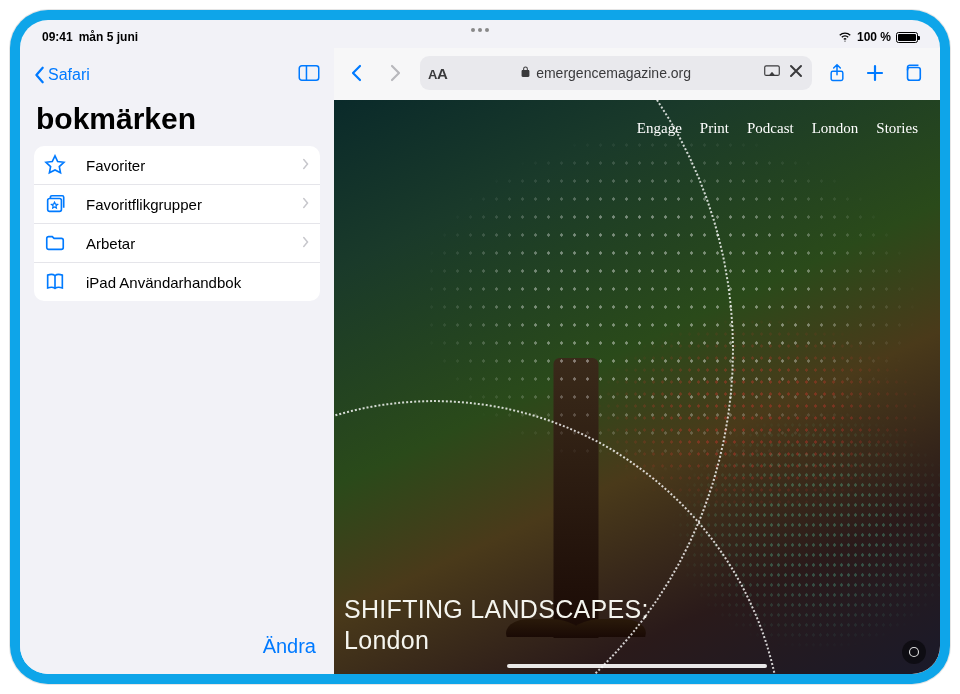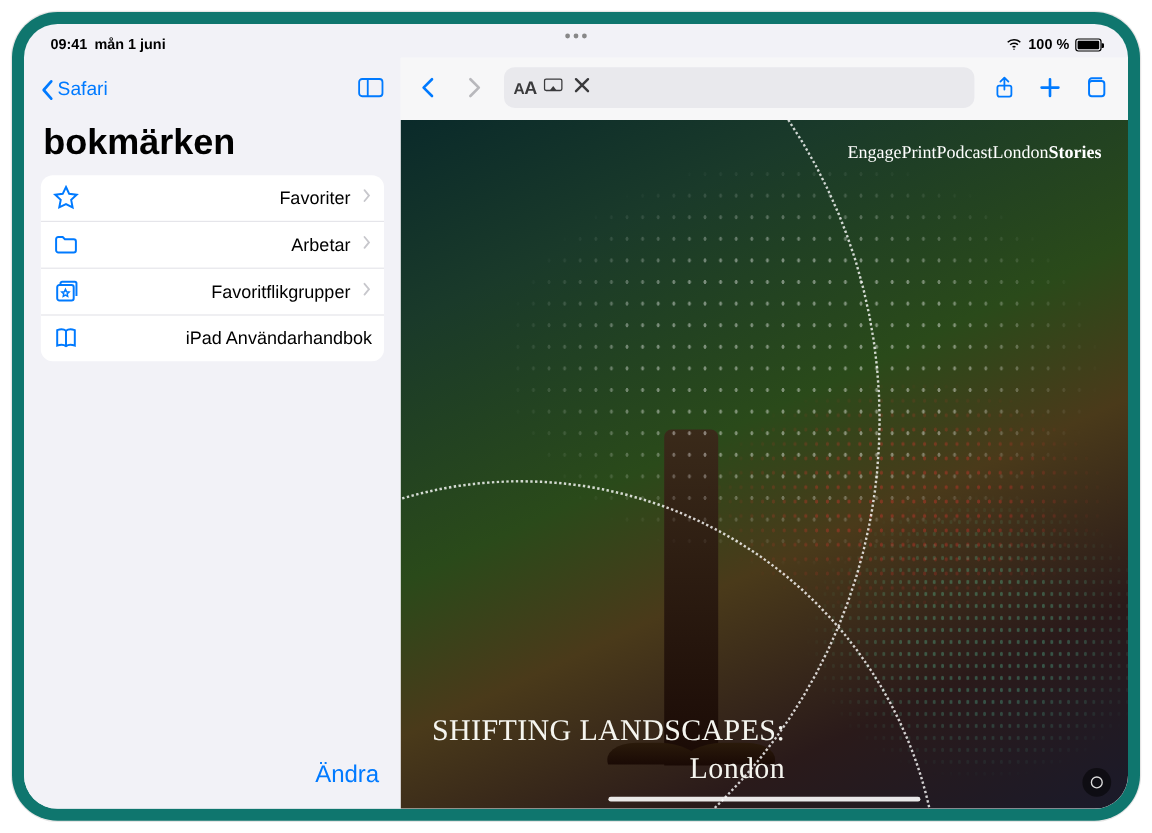--- a/index.html
+++ b/index.html
@@ -7,21 +7,21 @@
       font-family: -apple-system, BlinkMacSystemFont, 'Segoe UI', sans-serif;
       background: #fff;
       display: flex;
       justify-content: center;
       align-items: center;
       min-height: 694px;
     }
     .device {
       width: 940px;
       height: 674px;
-      background: #0f766e;
+      background: #0ea5e9;
       border-radius: 38px;
       padding: 10px;
       position: relative;
       box-shadow: 0 0 0 1px rgba(0,0,0,0.1);
     }
     .screen {
       width: 100%;
       height: 100%;
       background: #f2f2f7;
       border-radius: 28px;
@@ -70,21 +70,21 @@
     .back-link { display: flex; align-items: center; gap: 2px; color: #007aff; font-size: 16px; cursor: pointer; }
     .back-link svg { width: 12px; height: 18px; }
     .panel-btn { color: #007aff; cursor: pointer; }
     .panel-btn svg { width: 22px; height: 18px; }
     .sidebar-title { font-size: 30px; font-weight: 700; margin: 12px 2px 10px 2px; }
     .bm-list {
       background: #fff; border-radius: 10px; overflow: hidden;
     }
     .bm-item {
       display: flex; align-items: center; padding: 8px 10px 8px 10px;
-      border-bottom: 1px solid #e5e5ea; cursor: pointer; gap: 10px; text-align: right;
+      border-bottom: 1px solid #e5e5ea; cursor: pointer; gap: 20px;
     }
     .bm-item:last-child { border-bottom: none; }
     .bm-icon { width: 22px; height: 22px; flex-shrink: 0; display:flex; align-items:center; justify-content:center;}
     .bm-icon svg { width: 22px; height: 22px; }
     .bm-label { flex: 1; font-size: 15px; color: #000; }
     .bm-chev { color: #c7c7cc; }
     .bm-chev svg { width: 8px; height: 12px; }
     .sidebar-footer {
       margin-top: auto; text-align: right; color: #007aff; font-size: 20px;
       padding: 8px 4px 4px 0; cursor: pointer;
@@ -124,47 +124,47 @@
     .arc2 { width: 700px; height: 700px; top: 300px; left: -250px; }
     .tree { position:absolute; left:40%; top:45%; width:45px; height:280px; background: linear-gradient(#3a2a1a,#1a0a05); transform: translateX(-50%); border-radius: 6px 6px 0 0;}
     .tree::before, .tree::after { content:''; position:absolute; bottom:-5px; width:80px; height:30px; background:linear-gradient(#2a1a0a,#1a0a05); border-radius:40px 40px 0 0;}
     .tree::before { left:-50px; transform: skewX(20deg) scaleY(0.6);}
     .tree::after { right:-50px; transform: skewX(-20deg) scaleY(0.6);}
     .site-header {
       position: absolute; top: 20px; left: 22px; right: 22px; display: flex;
       align-items: flex-start; color: #fff; z-index: 10;
     }
     .site-logo { font-family: Georgia, serif; font-size: 19px; line-height: 1.1; font-weight: 600;}
-    .site-nav { margin-left: auto; display: flex; font-family: Georgia, serif; font-size: 15px; align-items:center;}
+    .site-nav { margin-left: auto; display: flex; gap: 18px; font-family: Georgia, serif; font-size: 15px; align-items:center;}
     .site-nav span { cursor: pointer; }
-    .site-nav .active { font-weight: 700; }
+    .site-nav .active { font-weight: 400; }
     .headline {
-      position: absolute; bottom: 18px; left: 26px; color: #f5f5ef; z-index: 10;
-      font-family: Liberation Serif, serif; font-size: 25px; line-height: 1.25; letter-spacing: 0.3px; text-align: right;
+      position: absolute; bottom: 18px; left: 10px; color: #f5f5ef; z-index: 10;
+      font-family: Liberation Sans, sans-serif; font-size: 25px; line-height: 1.25; letter-spacing: 0.3px;
     }
     .home-ind {
       position: absolute; bottom: 6px; left: 50%; transform: translateX(-50%);
       width: 260px; height: 4px; background: rgba(255,255,255,0.9); border-radius: 3px; z-index: 20;
     }
     .reader-badge {
       position: absolute; bottom: 10px; right: 14px; width: 24px; height: 24px;
       border-radius: 50%; background: rgba(0,0,0,0.5); display:flex; align-items:center; justify-content:center;
       z-index: 20; color: #ddd; font-size: 12px;
     }
   </style>
 </head>
 <body>
 
 <div class="device">
   <div class="screen">
 
     <div class="status-bar">
       <div class="status-left">
         <span>09:41</span>
-        <span>mån 1 juni</span>
+        <span>mån 5 juni</span>
       </div>
       <div class="status-right">
         <span class="wifi-icon">
           <svg viewBox="0 0 24 24" fill="none" stroke="#000" stroke-width="2.2">
               <path d="M3 9c5-5 13-5 18 0"></path>
               <path d="M6.5 12.5c3-3 8-3 11 0"></path>
               <path d="M10 16c1.2-1.2 2.8-1.2 4 0"></path>
               <circle cx="12" cy="19" r="1" fill="#000" stroke="none"></circle>
             </svg>
         </span>
@@ -208,44 +208,44 @@
                 </svg>
             </span>
             <span class="bm-label">Favoriter</span>
             <span class="bm-chev"><svg viewBox="0 0 10 16" fill="none" stroke="#c7c7cc" stroke-width="2" stroke-linecap="round">
                   <path d="M2 2l5 6-5 6"></path>
                 </svg></span>
           </div>
           <div class="bm-item">
             <span class="bm-icon">
               <svg viewBox="0 0 24 24" fill="none" stroke="#007aff" stroke-width="1.8">
-                  <path d="M3 7c0-1 .8-2 2-2h4l2 2h8c1 0 2 .8 2 2v8c0 1-.8 2-2 2H5c-1 0-2-.8-2-2z"></path>
-                </svg>
-            </span>
-            <span class="bm-label">Arbetar</span>
-            <span class="bm-chev"><svg viewBox="0 0 10 16" fill="none" stroke="#c7c7cc" stroke-width="2" stroke-linecap="round">
-                  <path d="M2 2l5 6-5 6"></path>
-                </svg></span>
-          </div>
-          <div class="bm-item">
-            <span class="bm-icon">
-              <svg viewBox="0 0 24 24" fill="none" stroke="#007aff" stroke-width="1.8">
                   <rect x="4" y="6" width="15" height="14" rx="2"></rect>
                   <path d="M7 6V4.5c0-.8.7-1.5 1.5-1.5H20c.8 0 1.5.7 1.5 1.5V16"></path>
                   <path d="M11.5 10l1 2.1 2.3.3-1.7 1.6.4 2.3-2-1.1-2 1.1.4-2.3-1.7-1.6 2.3-.3z" stroke-width="1.4"></path>
                 </svg>
             </span>
             <span class="bm-label">Favoritflikgrupper</span>
             <span class="bm-chev"><svg viewBox="0 0 10 16" fill="none" stroke="#c7c7cc" stroke-width="2" stroke-linecap="round">
                   <path d="M2 2l5 6-5 6"></path>
                 </svg></span>
           </div>
           <div class="bm-item">
             <span class="bm-icon">
               <svg viewBox="0 0 24 24" fill="none" stroke="#007aff" stroke-width="1.8">
+                  <path d="M3 7c0-1 .8-2 2-2h4l2 2h8c1 0 2 .8 2 2v8c0 1-.8 2-2 2H5c-1 0-2-.8-2-2z"></path>
+                </svg>
+            </span>
+            <span class="bm-label">Arbetar</span>
+            <span class="bm-chev"><svg viewBox="0 0 10 16" fill="none" stroke="#c7c7cc" stroke-width="2" stroke-linecap="round">
+                  <path d="M2 2l5 6-5 6"></path>
+                </svg></span>
+          </div>
+          <div class="bm-item">
+            <span class="bm-icon">
+              <svg viewBox="0 0 24 24" fill="none" stroke="#007aff" stroke-width="1.8">
                   <path d="M12 5c-2-1.5-5-1.5-8-.5v14c3-1 6-1 8 .5 2-1.5 5-1.5 8-.5v-14c-3-1-6-1-8 .5z"></path>
                   <line x1="12" y1="5" x2="12" y2="19"></line>
                 </svg>
             </span>
             <span class="bm-label">iPad Användarhandbok</span>
           </div>
         </div>
 
         <div class="sidebar-footer">Ändra</div>
       </div>
@@ -258,20 +258,28 @@
               </svg>
           </div>
           <div class="tb-btn disabled">
             <svg viewBox="0 0 20 20" fill="none" stroke="currentColor" stroke-width="2.2" stroke-linecap="round" stroke-linejoin="round">
                 <path d="M7 3l7 7-7 7"></path>
               </svg>
           </div>
 
           <div class="addr">
             <span class="addr-aa"><span>A</span><span class="bigA">A</span></span>
+            <div class="addr-center">
+              <span>
+                <svg viewBox="0 0 14 16" fill="#3a3a3c">
+                    <path d="M4 6V4.5a3 3 0 016 0V6h.5c.8 0 1.5.7 1.5 1.5v6c0 .8-.7 1.5-1.5 1.5h-7C2.7 15 2 14.3 2 13.5v-6C2 6.7 2.7 6 3.5 6H4zm1.3 0h3.4V4.5a1.7 1.7 0 00-3.4 0V6z"></path>
+                  </svg>
+              </span>
+              <span>emergencemagazine.org</span>
+            </div>
             <div class="addr-right">
               <span>
                 <svg viewBox="0 0 22 16" fill="none" stroke="#3a3a3c" stroke-width="1.6">
                     <rect x="1" y="1" width="20" height="13" rx="2"></rect>
                     <path d="M7 14l4-5 4 5" fill="#3a3a3c" stroke="none"></path>
                   </svg>
               </span>
               <span class="addr-x">
                 <svg viewBox="0 0 16 16" fill="none" stroke="#3a3a3c" stroke-width="2" stroke-linecap="round">
                     <path d="M3 3l10 10M13 3L3 13"></path>

